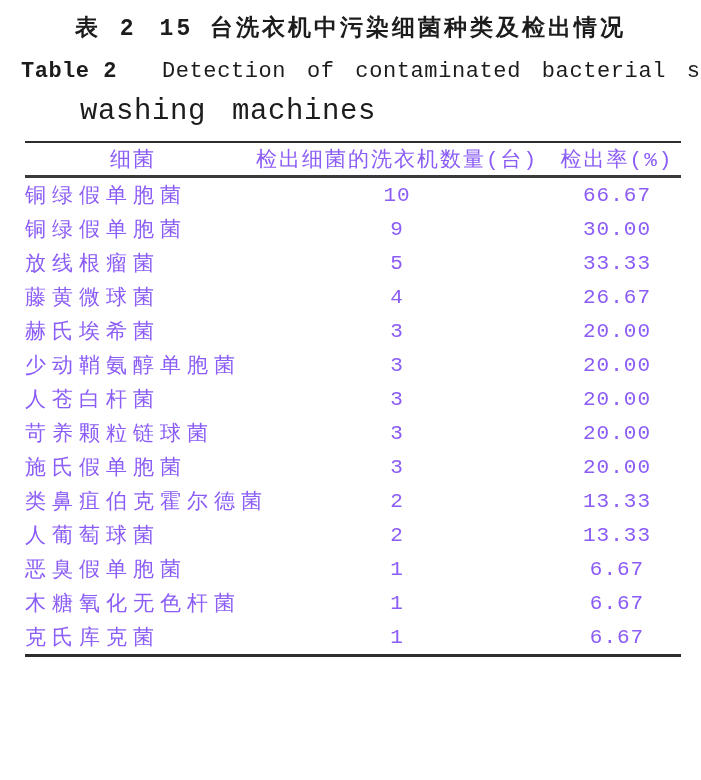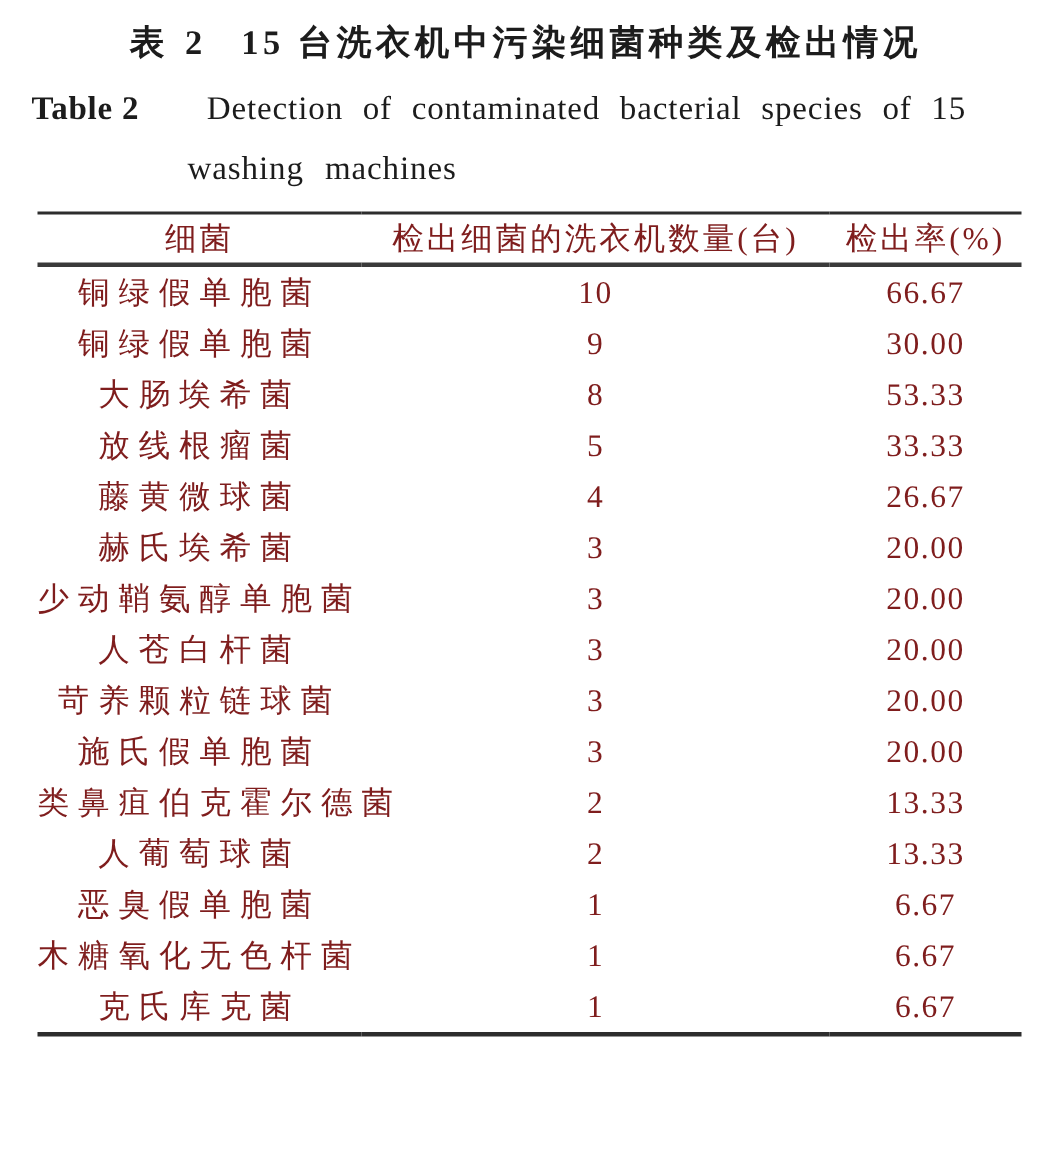--- a/index.html
+++ b/index.html
@@ -6,21 +6,21 @@
     margin: 0;
     padding: 0;
     background: #ffffff;
   }
   .page {
     position: relative;
     width: 701px;
     height: 774px;
     background: #ffffff;
     color: #1c1c1c;
-    font-family: Liberation Serif, serif;
+    font-family: Liberation Mono, monospace;
     overflow: hidden;
   }
   .caption-zh {
     margin: 14px 10px 0 10px;
     height: 30px;
     line-height: 30px;
     text-align: center;
     font-size: 23px;
     font-weight: bold;
     letter-spacing: 3px;
@@ -45,32 +45,31 @@
   }
   .caption-en .en-rest {
     word-spacing: 7px;
     letter-spacing: 0.6px;
   }
   .caption-en2 {
     margin-top: 12px;
     padding-left: 80px;
     height: 28px;
     line-height: 28px;
-    font-size: 22px;
+    font-size: 29px;
     word-spacing: 8px;
     letter-spacing: 0.6px;
-    margin-left: 45px;
   }
   table.data-table {
     margin: 15px 0 0 25px;
     width: 656px;
     border-collapse: collapse;
     table-layout: fixed;
     font-size: 21px;
-    color: #7f1d1d;
+    color: #8b5cf6;
     border-top: 2px solid #2d2d2d;
     border-bottom: 3px solid #2d2d2d;
   }
   table.data-table thead tr {
     border-bottom: 3px solid #3a3a3a;
   }
   table.data-table th {
     height: 32px;
     font-weight: normal;
     text-align: center;
@@ -79,21 +78,21 @@
     padding: 0;
     vertical-align: middle;
   }
   table.data-table td {
     height: 34px;
     padding: 0;
     vertical-align: middle;
     white-space: nowrap;
   }
   td.cell-bacteria {
-    text-align: center;
+    text-align: left;
     padding-left: 8px;
     letter-spacing: 6px;
   }
   td.cell-count {
     text-align: center;
     letter-spacing: 1px;
   }
   td.cell-rate {
     text-align: center;
     padding-right: 37px;
@@ -136,25 +135,20 @@
           <td class="cell-bacteria">铜绿假单胞菌</td>
           <td class="cell-count">10</td>
           <td class="cell-rate">66.67</td>
         </tr>
         <tr>
           <td class="cell-bacteria">铜绿假单胞菌</td>
           <td class="cell-count">9</td>
           <td class="cell-rate">30.00</td>
         </tr>
         <tr>
-          <td class="cell-bacteria">大肠埃希菌</td>
-          <td class="cell-count">8</td>
-          <td class="cell-rate">53.33</td>
-        </tr>
-        <tr>
           <td class="cell-bacteria">放线根瘤菌</td>
           <td class="cell-count">5</td>
           <td class="cell-rate">33.33</td>
         </tr>
         <tr>
           <td class="cell-bacteria">藤黄微球菌</td>
           <td class="cell-count">4</td>
           <td class="cell-rate">26.67</td>
         </tr>
         <tr>

